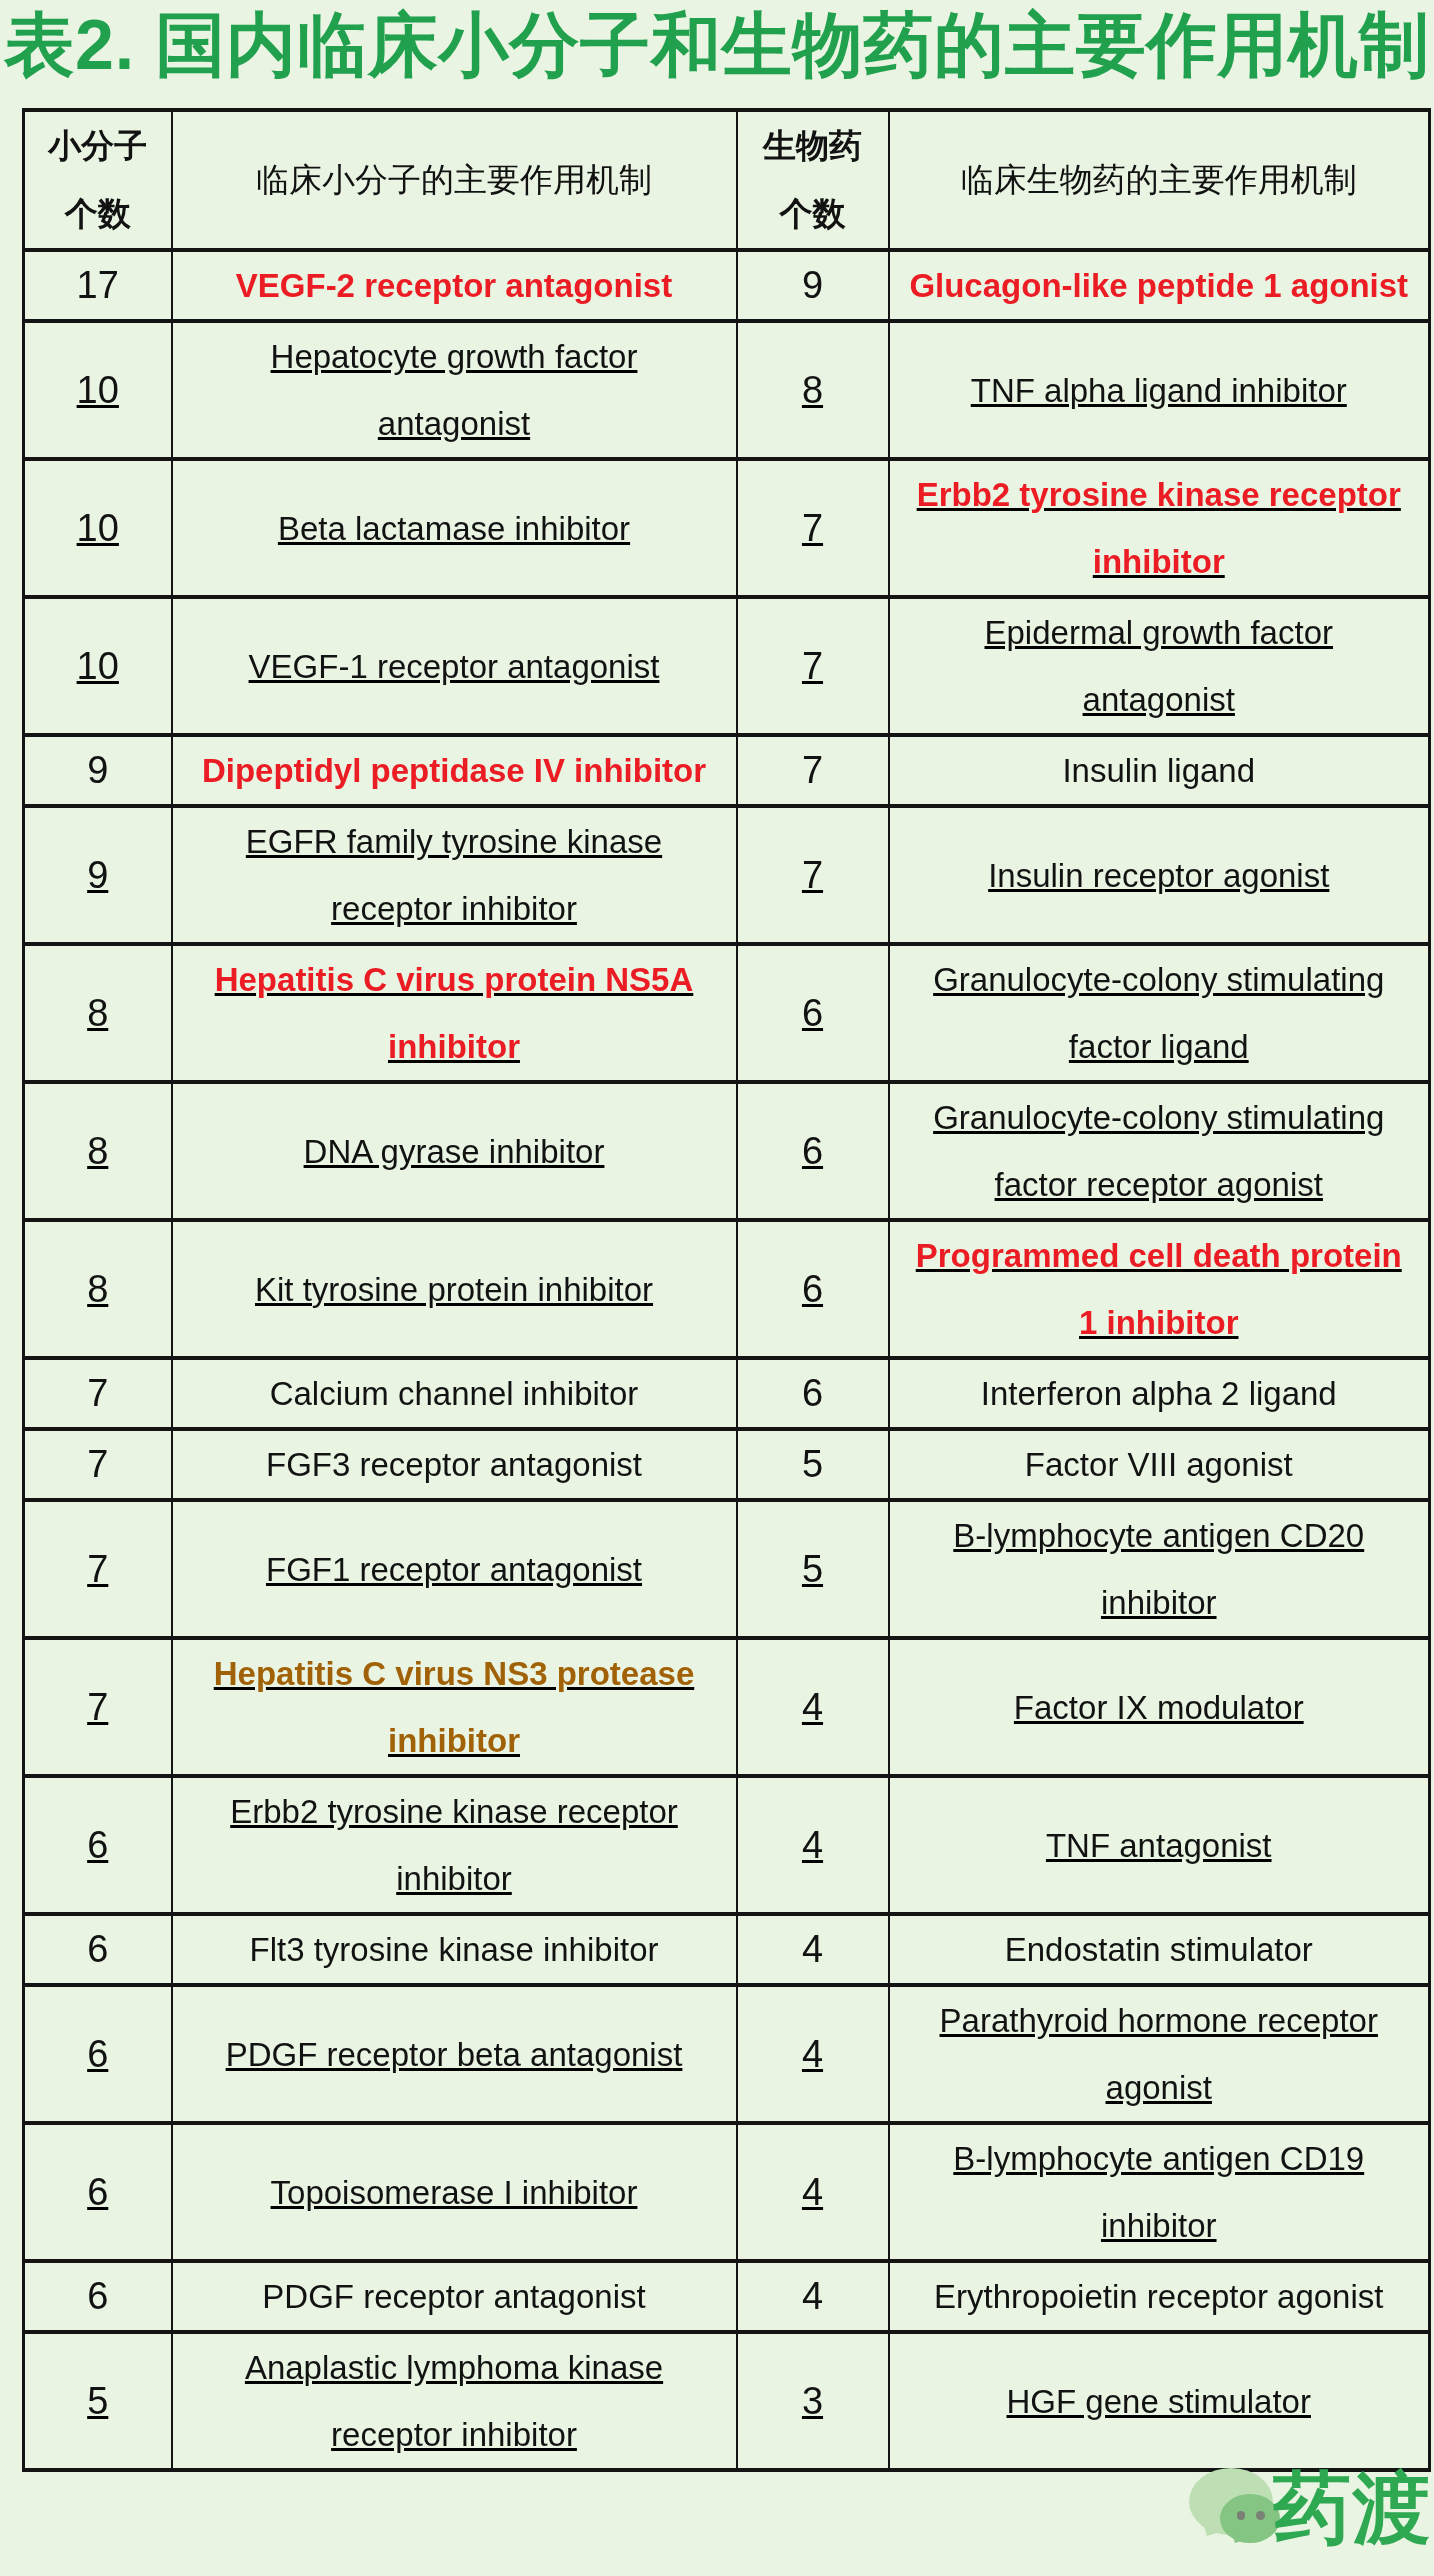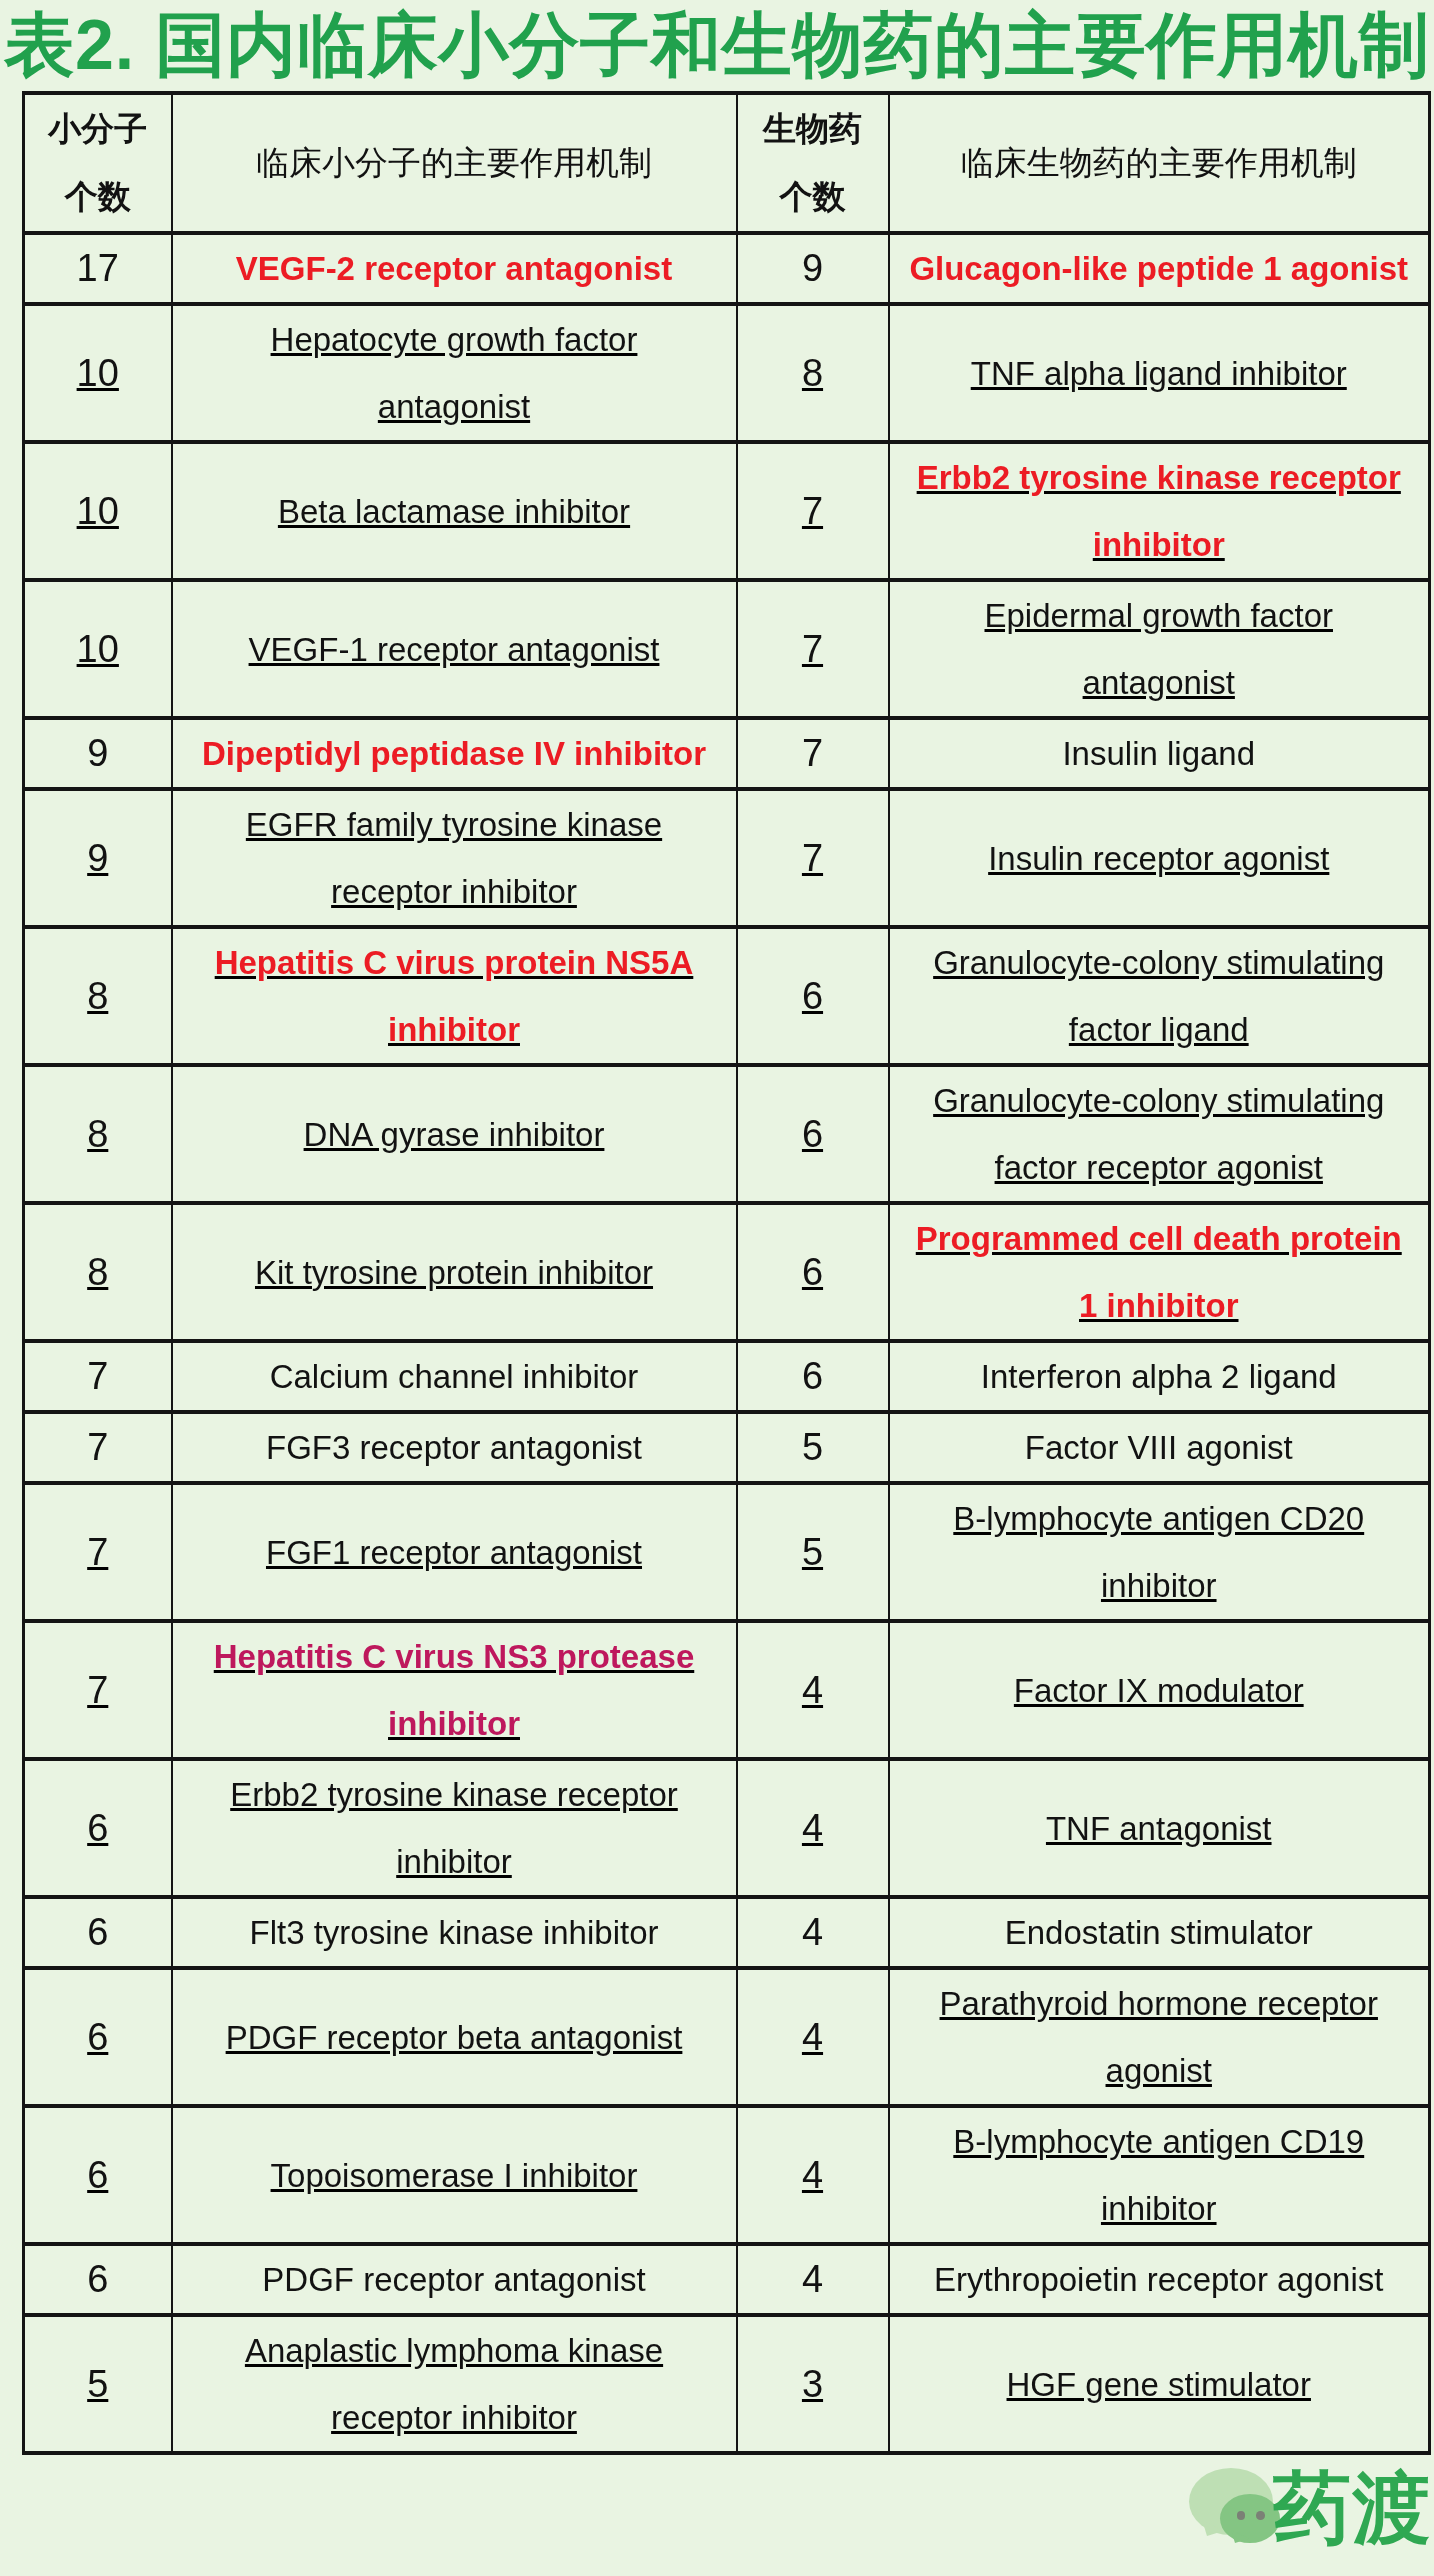--- a/index.html
+++ b/index.html
@@ -8,21 +8,21 @@
     position:relative; width:1434px; height:2576px;
     background:#e9f4e2; overflow:hidden;
   }
   .title {
     position:absolute; top:1.6px; left:0; width:100%;
     margin:0; text-align:center;
     font-size:70px; font-weight:bold; letter-spacing:0.8px;
     color:#21a14d; line-height:87px;
   }
   table.mech-table {
-    position:absolute; left:22px; top:91px; width:1406px;
+    position:absolute; left:22px; top:108px; width:1406px;
     border-collapse:collapse; table-layout:fixed;
     border:3.2px solid #141414;
   }
   .mech-table td, .mech-table th {
     border-left:2.4px solid #141414; border-right:2.4px solid #141414;
     border-top:4px solid #141414; border-bottom:4px solid #141414;
     background:#e9f4e2;
     text-align:center; vertical-align:middle;
     white-space:pre-line; padding:0 6.3px;
     color:#121212; font-weight:normal;
@@ -167,21 +167,21 @@
     </tr>
     <tr class="tall">
       <td class="count">7</td>
       <td class="mech">FGF1 receptor antagonist</td>
       <td class="count">5</td>
       <td class="mech">B-lymphocyte antigen CD20
 inhibitor</td>
     </tr>
     <tr class="tall">
       <td class="count">7</td>
-      <td class="mech red" style="color: #be185d;">Hepatitis C virus NS3 protease
+      <td class="mech red" style="color: #a16207;">Hepatitis C virus NS3 protease
 inhibitor</td>
       <td class="count">4</td>
       <td class="mech">Factor IX modulator</td>
     </tr>
     <tr class="tall">
       <td class="count">6</td>
       <td class="mech">Erbb2 tyrosine kinase receptor
 inhibitor</td>
       <td class="count">4</td>
       <td class="mech">TNF antagonist</td>

